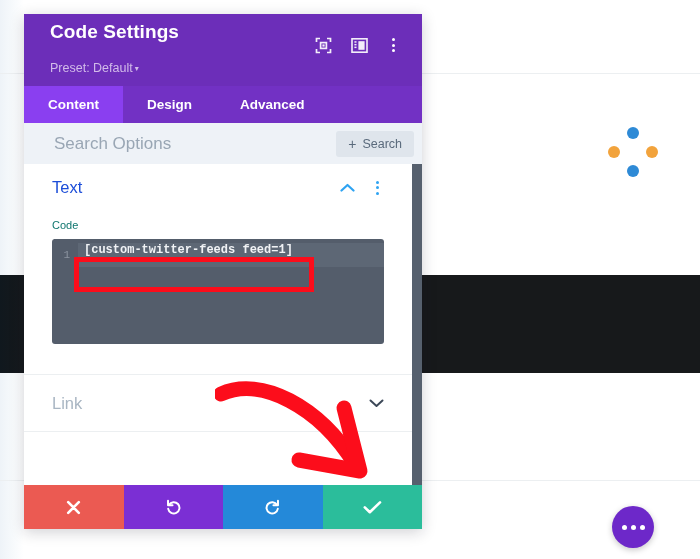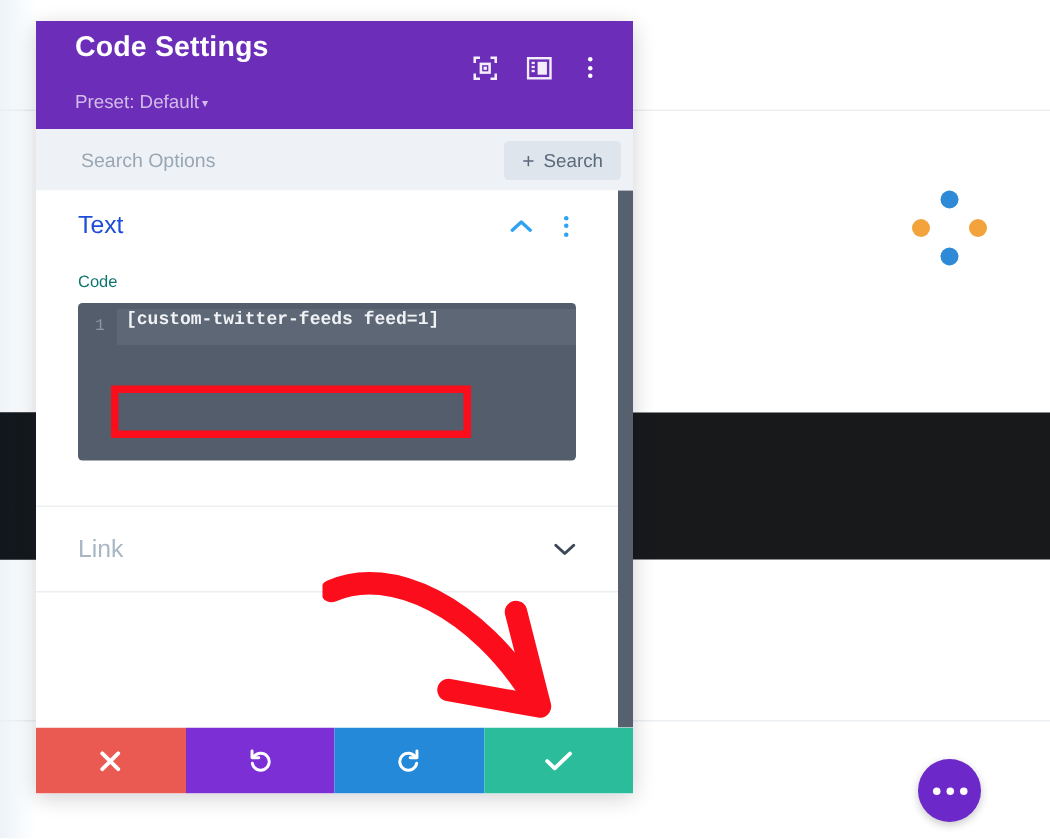--- a/index.html
+++ b/index.html
@@ -195,21 +195,21 @@
     padding: 0 8px 0 28px;
     flex: 0 0 auto;
     box-sizing: border-box;
   }
   .search-input {
     flex: 1;
     border: none;
     outline: none;
     background: transparent;
     font-family: "Liberation Sans", sans-serif;
-    font-size: 13px;
+    font-size: 17px;
     color: #0f172a;
   }
   .search-input::placeholder { color: #99a6b4; }
   .filter-btn {
     background: #dfe5ec;
     color: #5a6a7c;
     font-size: 12.5px;
     border-radius: 3px;
     padding: 6px 12px;
     display: flex;
@@ -419,20 +419,25 @@
       </svg>
 
       <span class="vdots">
         <i></i>
         <i></i>
         <i></i>
       </span>
     </div>
   </div>
 
+  <div class="modal-tabs">
+    <div class="tab active">Content</div>
+    <div class="tab">Design</div>
+    <div class="tab">Advanced</div>
+  </div>
 
   <div class="search-row">
     <input class="search-input" type="text" placeholder="Search Options" style="">
     <div class="filter-btn">
       <span class="plus">+</span>
       <span>Search</span>
     </div>
   </div>
 
   <div class="modal-body">

